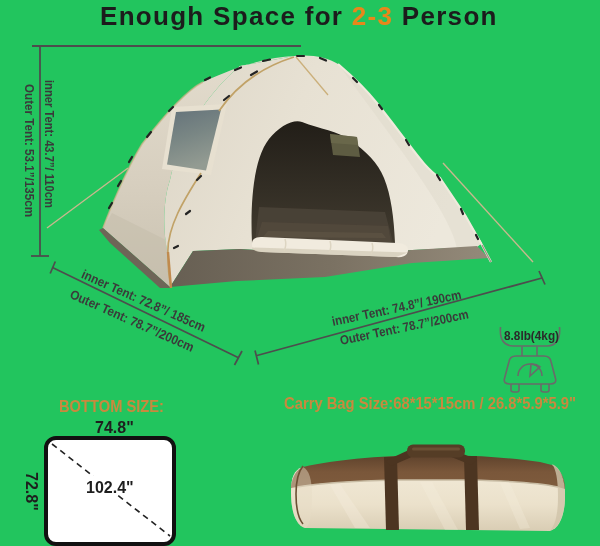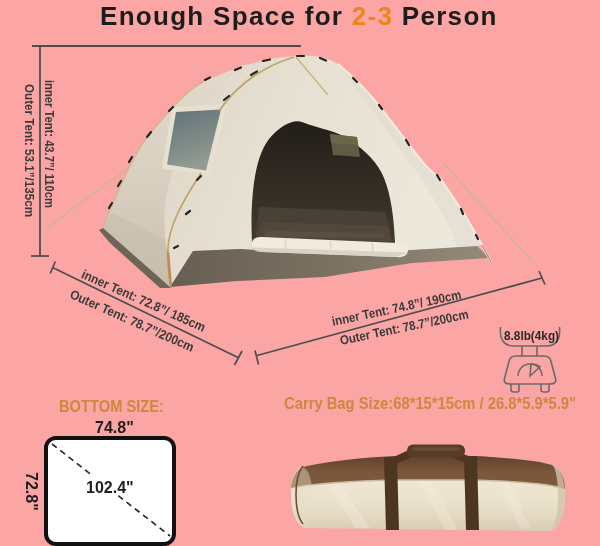--- a/index.html
+++ b/index.html
@@ -1,16 +1,16 @@
 <!DOCTYPE html>
 <html><head>
 <meta charset="utf-8">
 <style>
   html,body{margin:0;padding:0;background:#ffffff;}
-  .page{position:relative;width:600px;height:546px;background:#fca5a5;overflow:hidden;
+  .page{position:relative;width:600px;height:546px;background:#22c55e;overflow:hidden;
         font-family:"Liberation Sans", sans-serif;}
   svg{position:absolute;left:0;top:0;}
   text{font-family:"Liberation Sans", sans-serif;}
 </style>
 </head>
 <body>
 <div class="page">
 <svg width="600" height="546" viewBox="0 0 600 546">
   <defs>
     <linearGradient id="leftwall" x1="0" y1="0" x2="0" y2="1">

